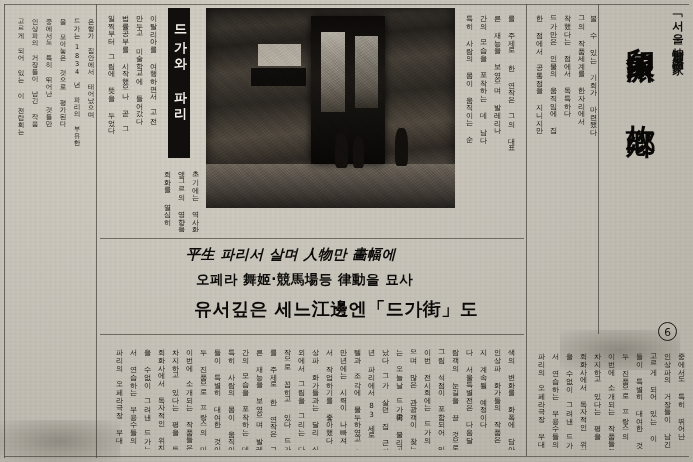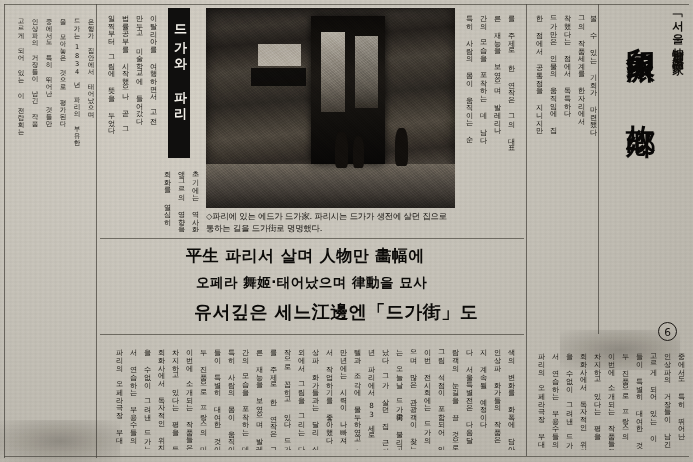--- a/index.html
+++ b/index.html
@@ -151,21 +151,21 @@
     position: absolute;
     left: 150px;
     top: 246px;
     width: 370px;
   }
   .hl {
     color: #0d0c0a;
     letter-spacing: 0.5px;
     white-space: nowrap;
   }
-  .hl1 { font-size: 16px; font-weight: bold; }
+  .hl1 { font-size: 14px; font-weight: bold; font-style: italic; }
   .hl2 { font-size: 13.5px; font-weight: bold; }
   .hl3 { font-size: 18px; font-weight: bold; }
   .masthead {
     position: absolute;
     right: 6px;
     top: 6px;
     width: 86px;
     height: 320px;
   }
   .mast-title {
@@ -270,25 +270,24 @@
     <div class="window"></div>
     <div class="window2"></div>
     <div class="awning"></div>
     <div class="signboard"></div>
     <div class="person" style="left:52%; top:62%; width:5%; height:18%;"></div>
     <div class="person" style="left:59%; top:64%; width:4.5%; height:16%;"></div>
     <div class="person" style="left:76%; top:60%; width:5%; height:19%;"></div>
     <div class="grain"></div>
   </div>
 
-  <div class="caption">◇파리에 있는 에드가 드가家. 파리시는 드가가 생전에 살던 집으로 통하는 길을 드가街로 명명했다.</div>
 
   <div class="headline-box">
     <div class="hl hl1" style="margin-left:36px;">平生 파리서 살며 人物만 畵幅에</div>
-    <div class="hl hl2" style="margin-left:46px; margin-top:7px;">오페라 舞姬·태어났으며  律動을 묘사</div>
+    <div class="hl hl2" style="margin-left:46px; margin-top:7px;">오페라 舞姬·競馬場등  律動을 묘사</div>
     <div class="hl hl3" style="margin-left:44px; margin-top:8px;">유서깊은 세느江邊엔「드가街」도</div>
   </div>
 
   <div class="vcol body-col" style="left:112px; top:344px; height:106px;">파리의 오페라극장 무대 뒤에</div>
   <div class="vcol body-col" style="left:126px; top:344px; height:106px;">서 연습하는 무용수들의 모습</div>
   <div class="vcol body-col" style="left:140px; top:344px; height:106px;">을 수없이 그려낸 드가는 근대</div>
   <div class="vcol body-col" style="left:154px; top:344px; height:106px;">회화사에서 독자적인 위치를</div>
   <div class="vcol body-col" style="left:168px; top:344px; height:106px;">차지하고 있다는 평을 듣는다</div>
   <div class="vcol body-col" style="left:182px; top:344px; height:106px;">이번에 소개되는 작품들은 모</div>
   <div class="vcol body-col" style="left:196px; top:344px; height:106px;">두 진품으로 프랑스의 미술관</div>

